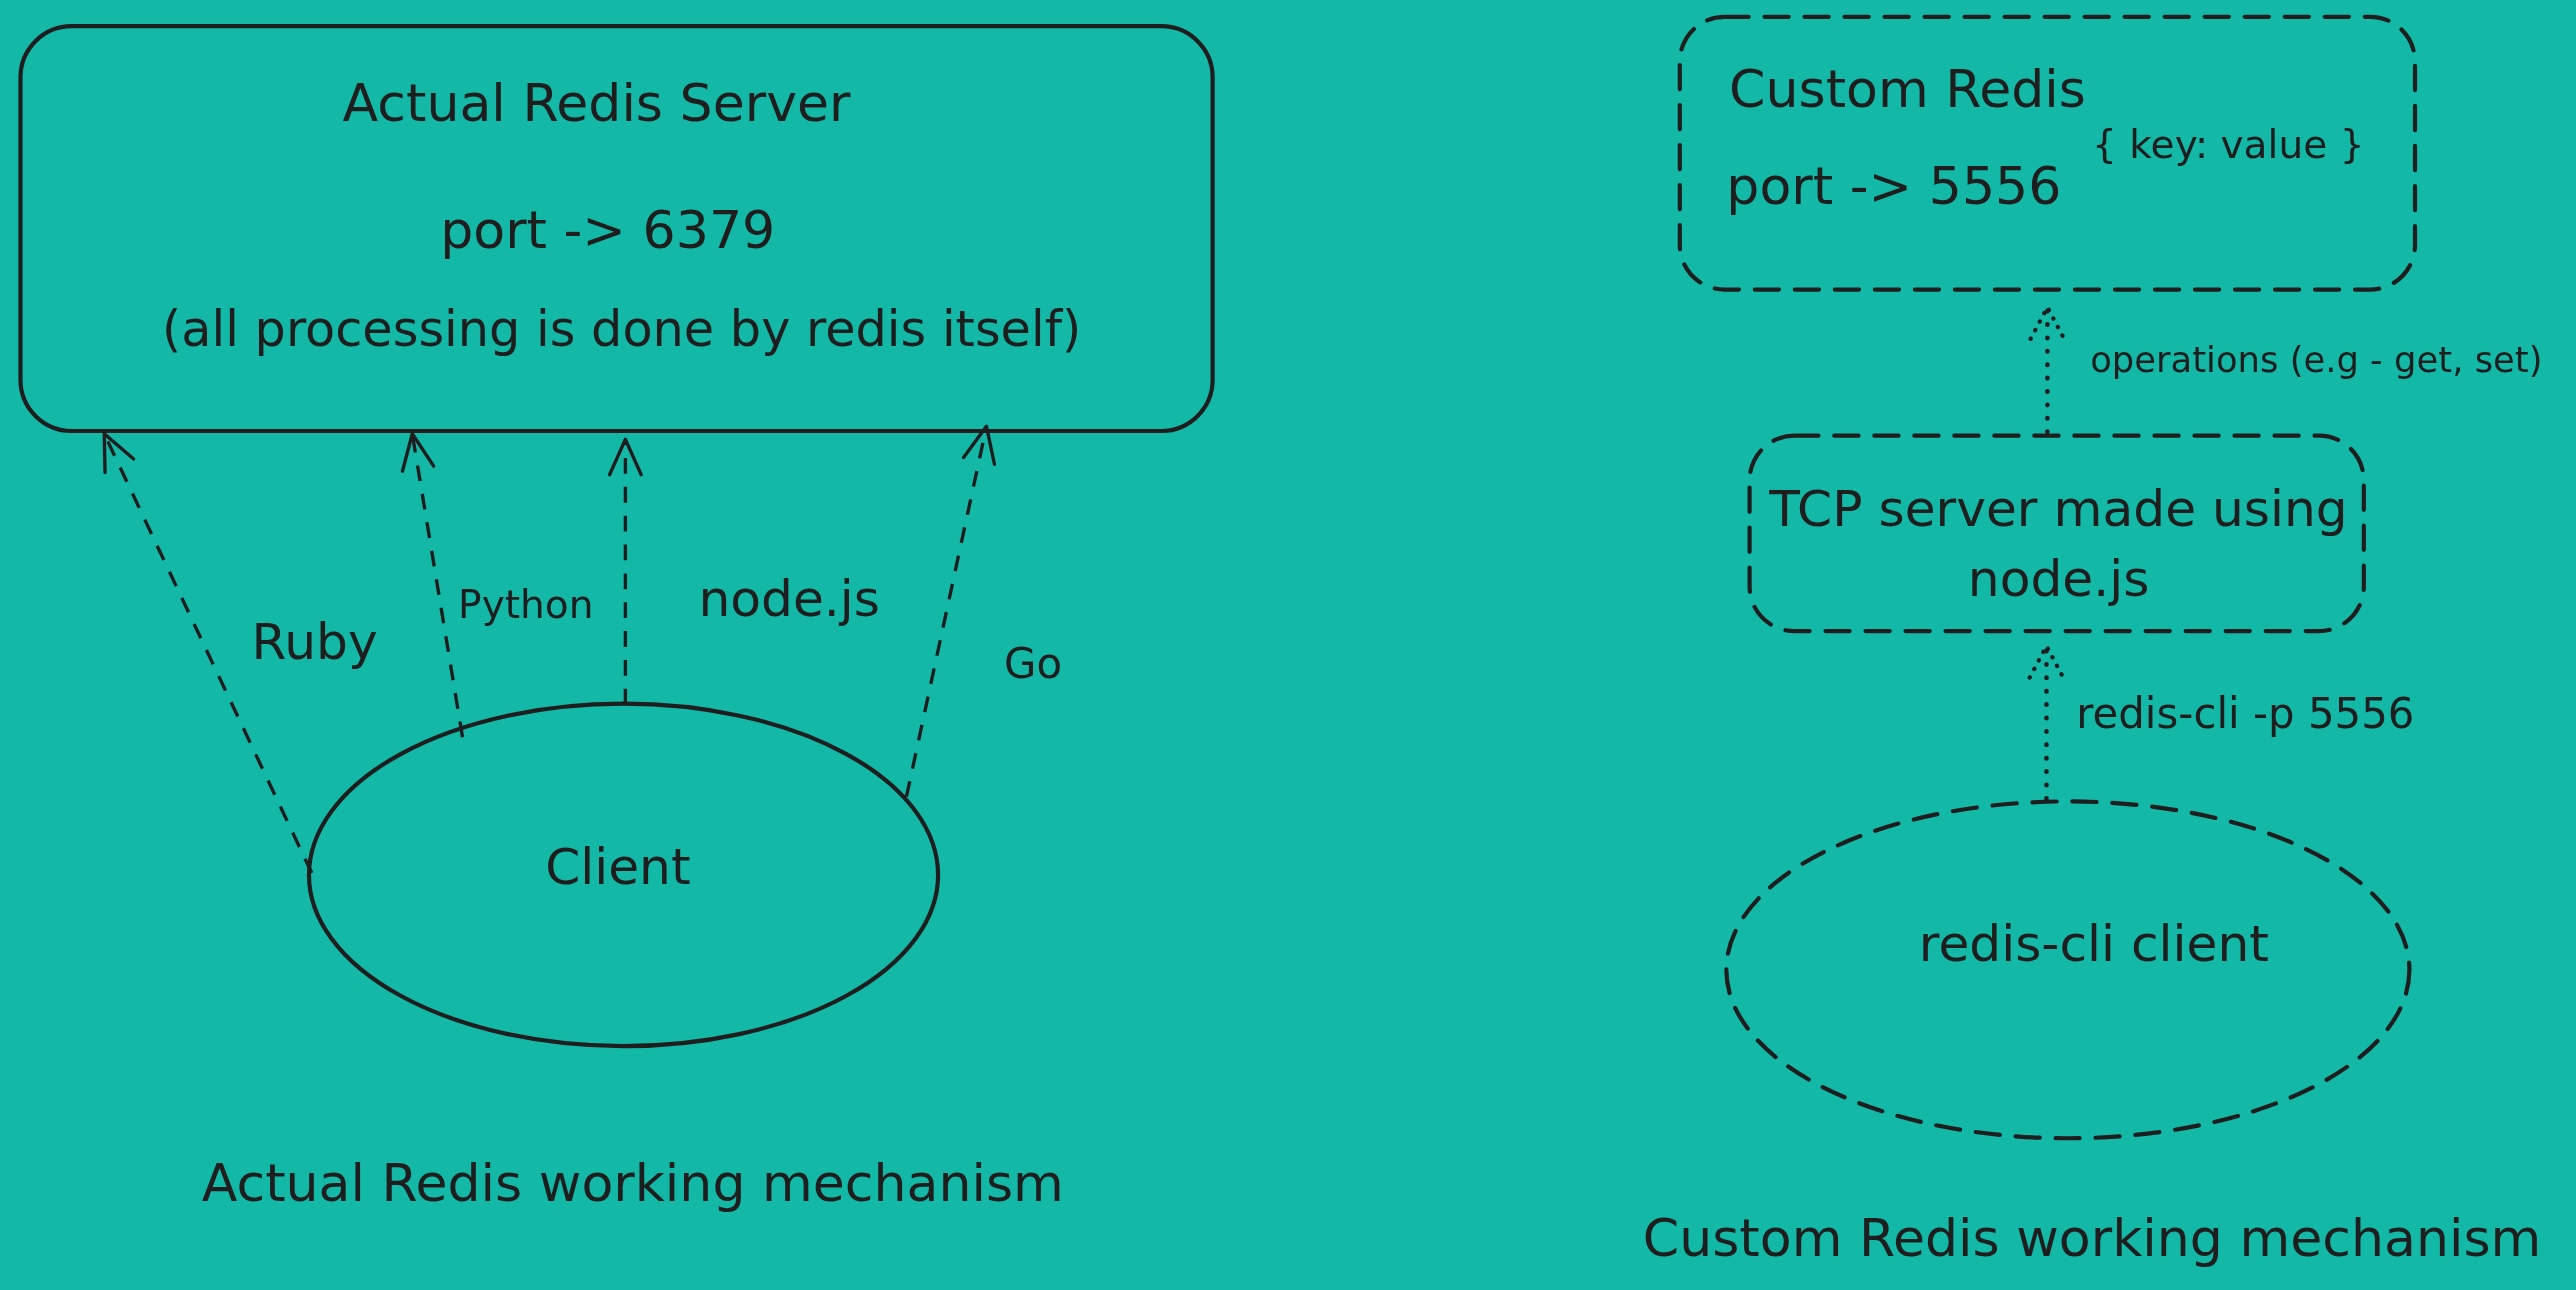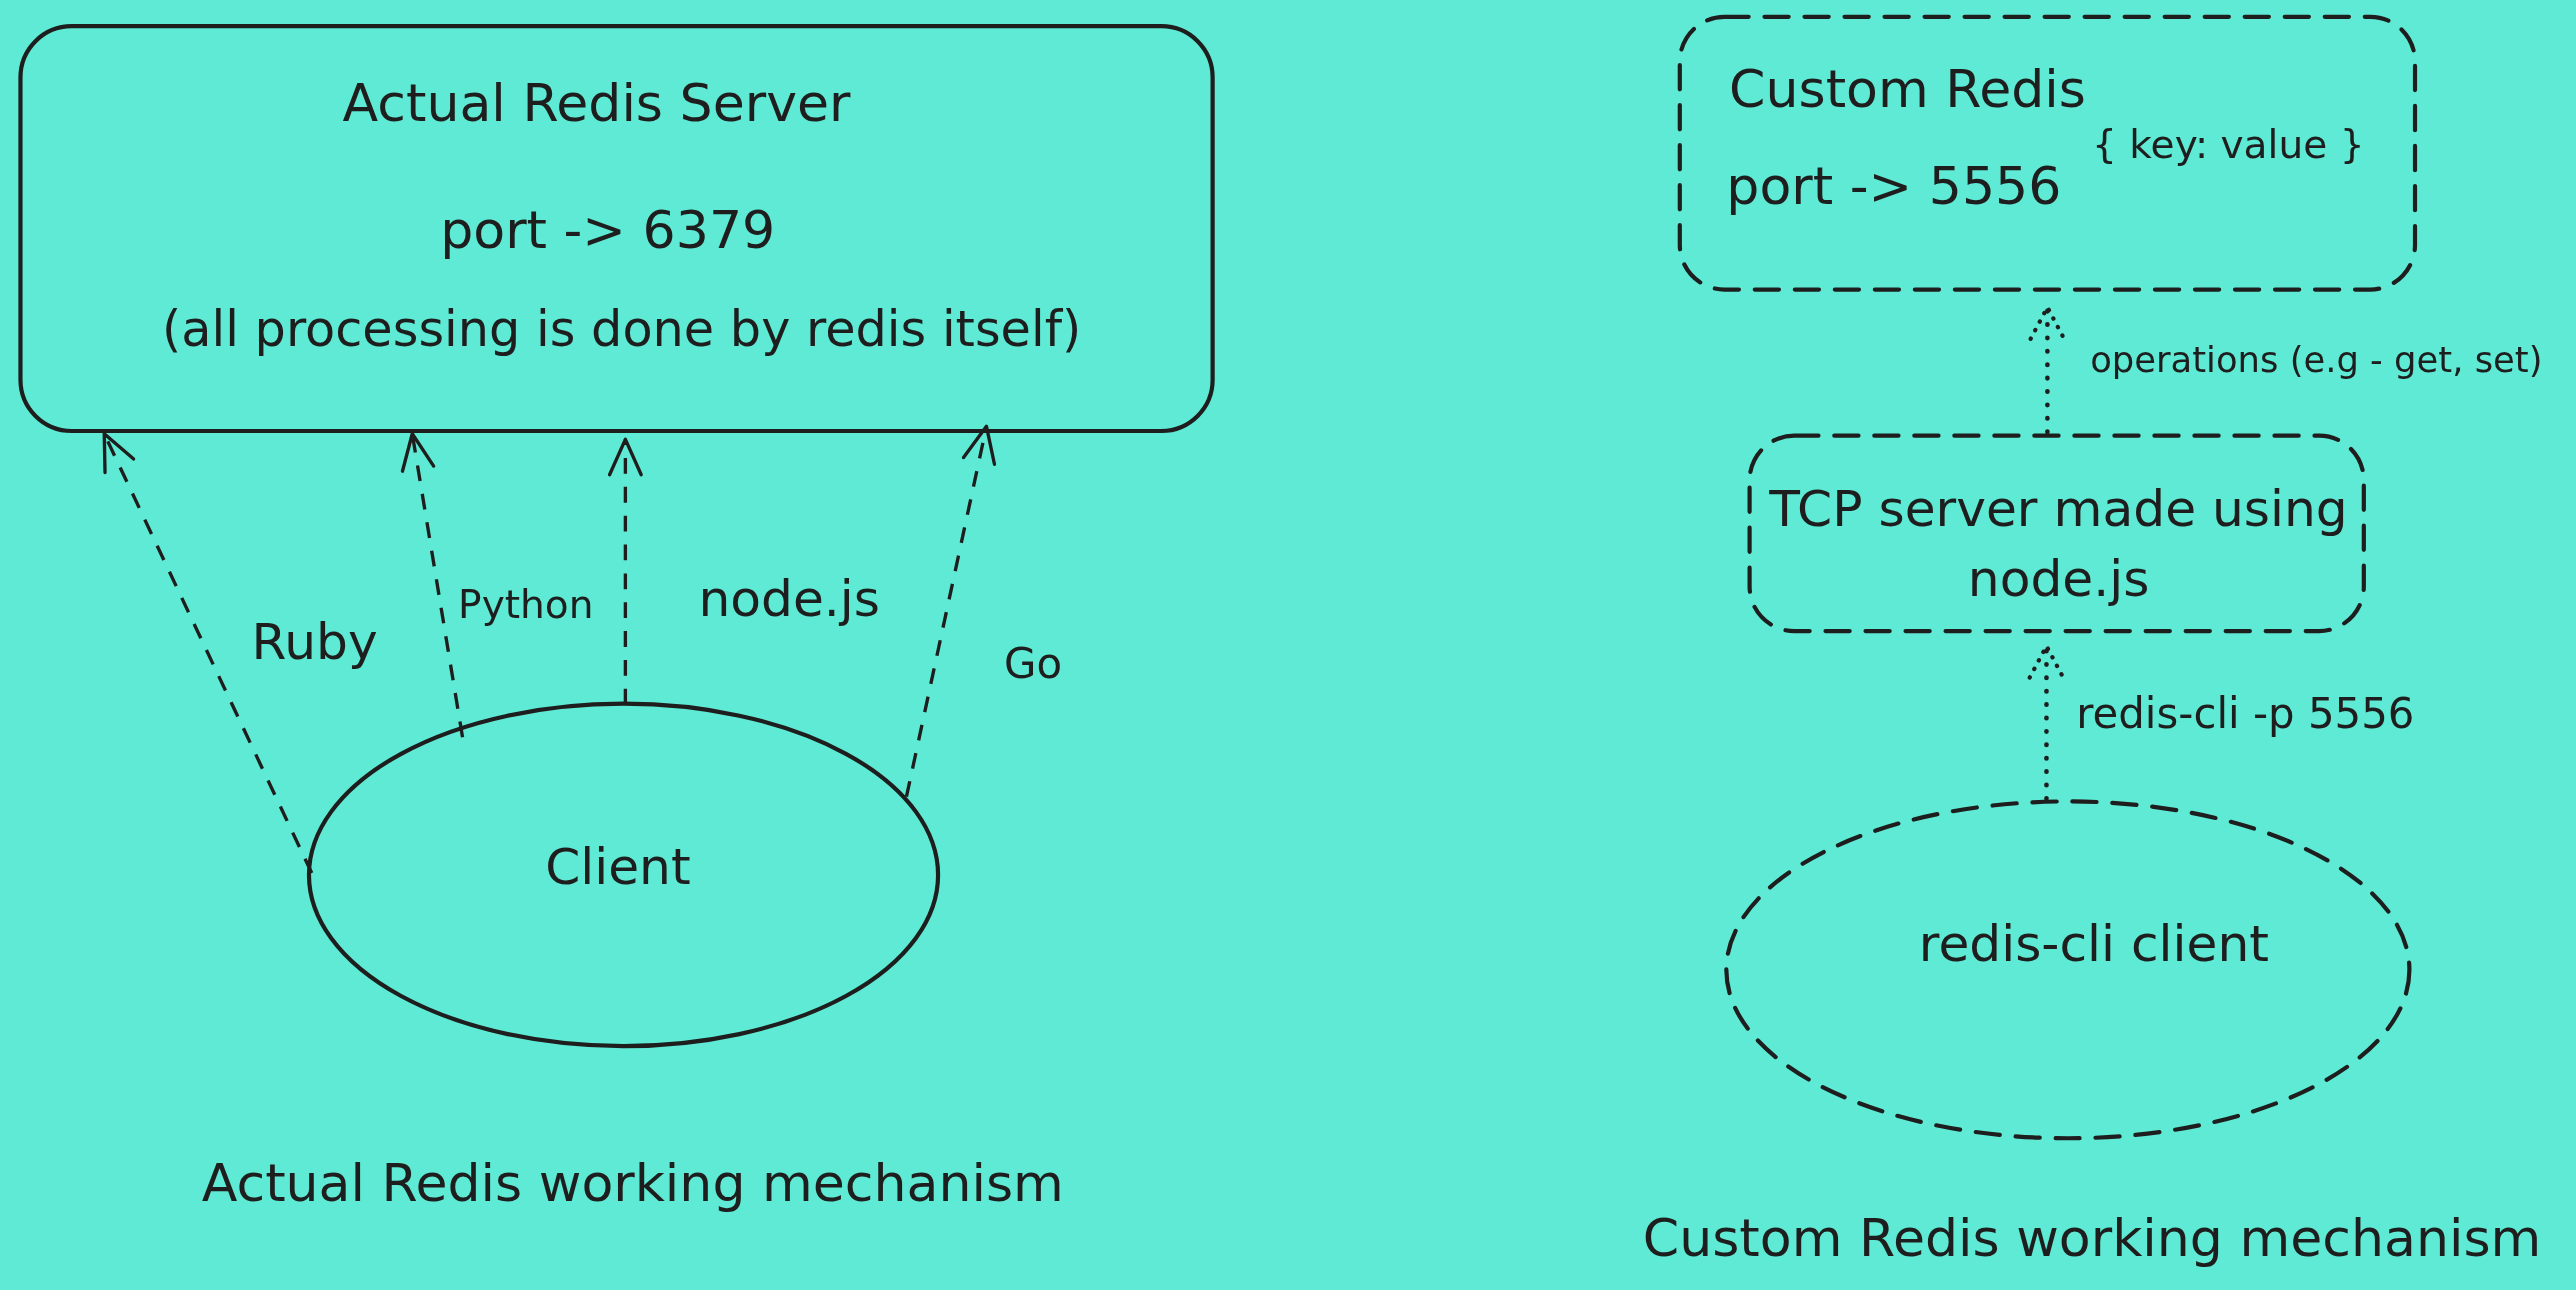--- a/index.html
+++ b/index.html
@@ -4,21 +4,21 @@
 <style>
   html, body {
     margin: 0;
     padding: 0;
     background: #ffffff;
   }
   .canvas-wrap {
     position: relative;
     width: 2576px;
     height: 1291px;
-    background: #5eead4;
+    background: #14b8a6;
     overflow: hidden;
   }
   svg {
     display: block;
   }
   text {
     font-family: "DejaVu Sans", "Liberation Sans", sans-serif;
     fill: #1e1e1e;
   }
   .shape {

